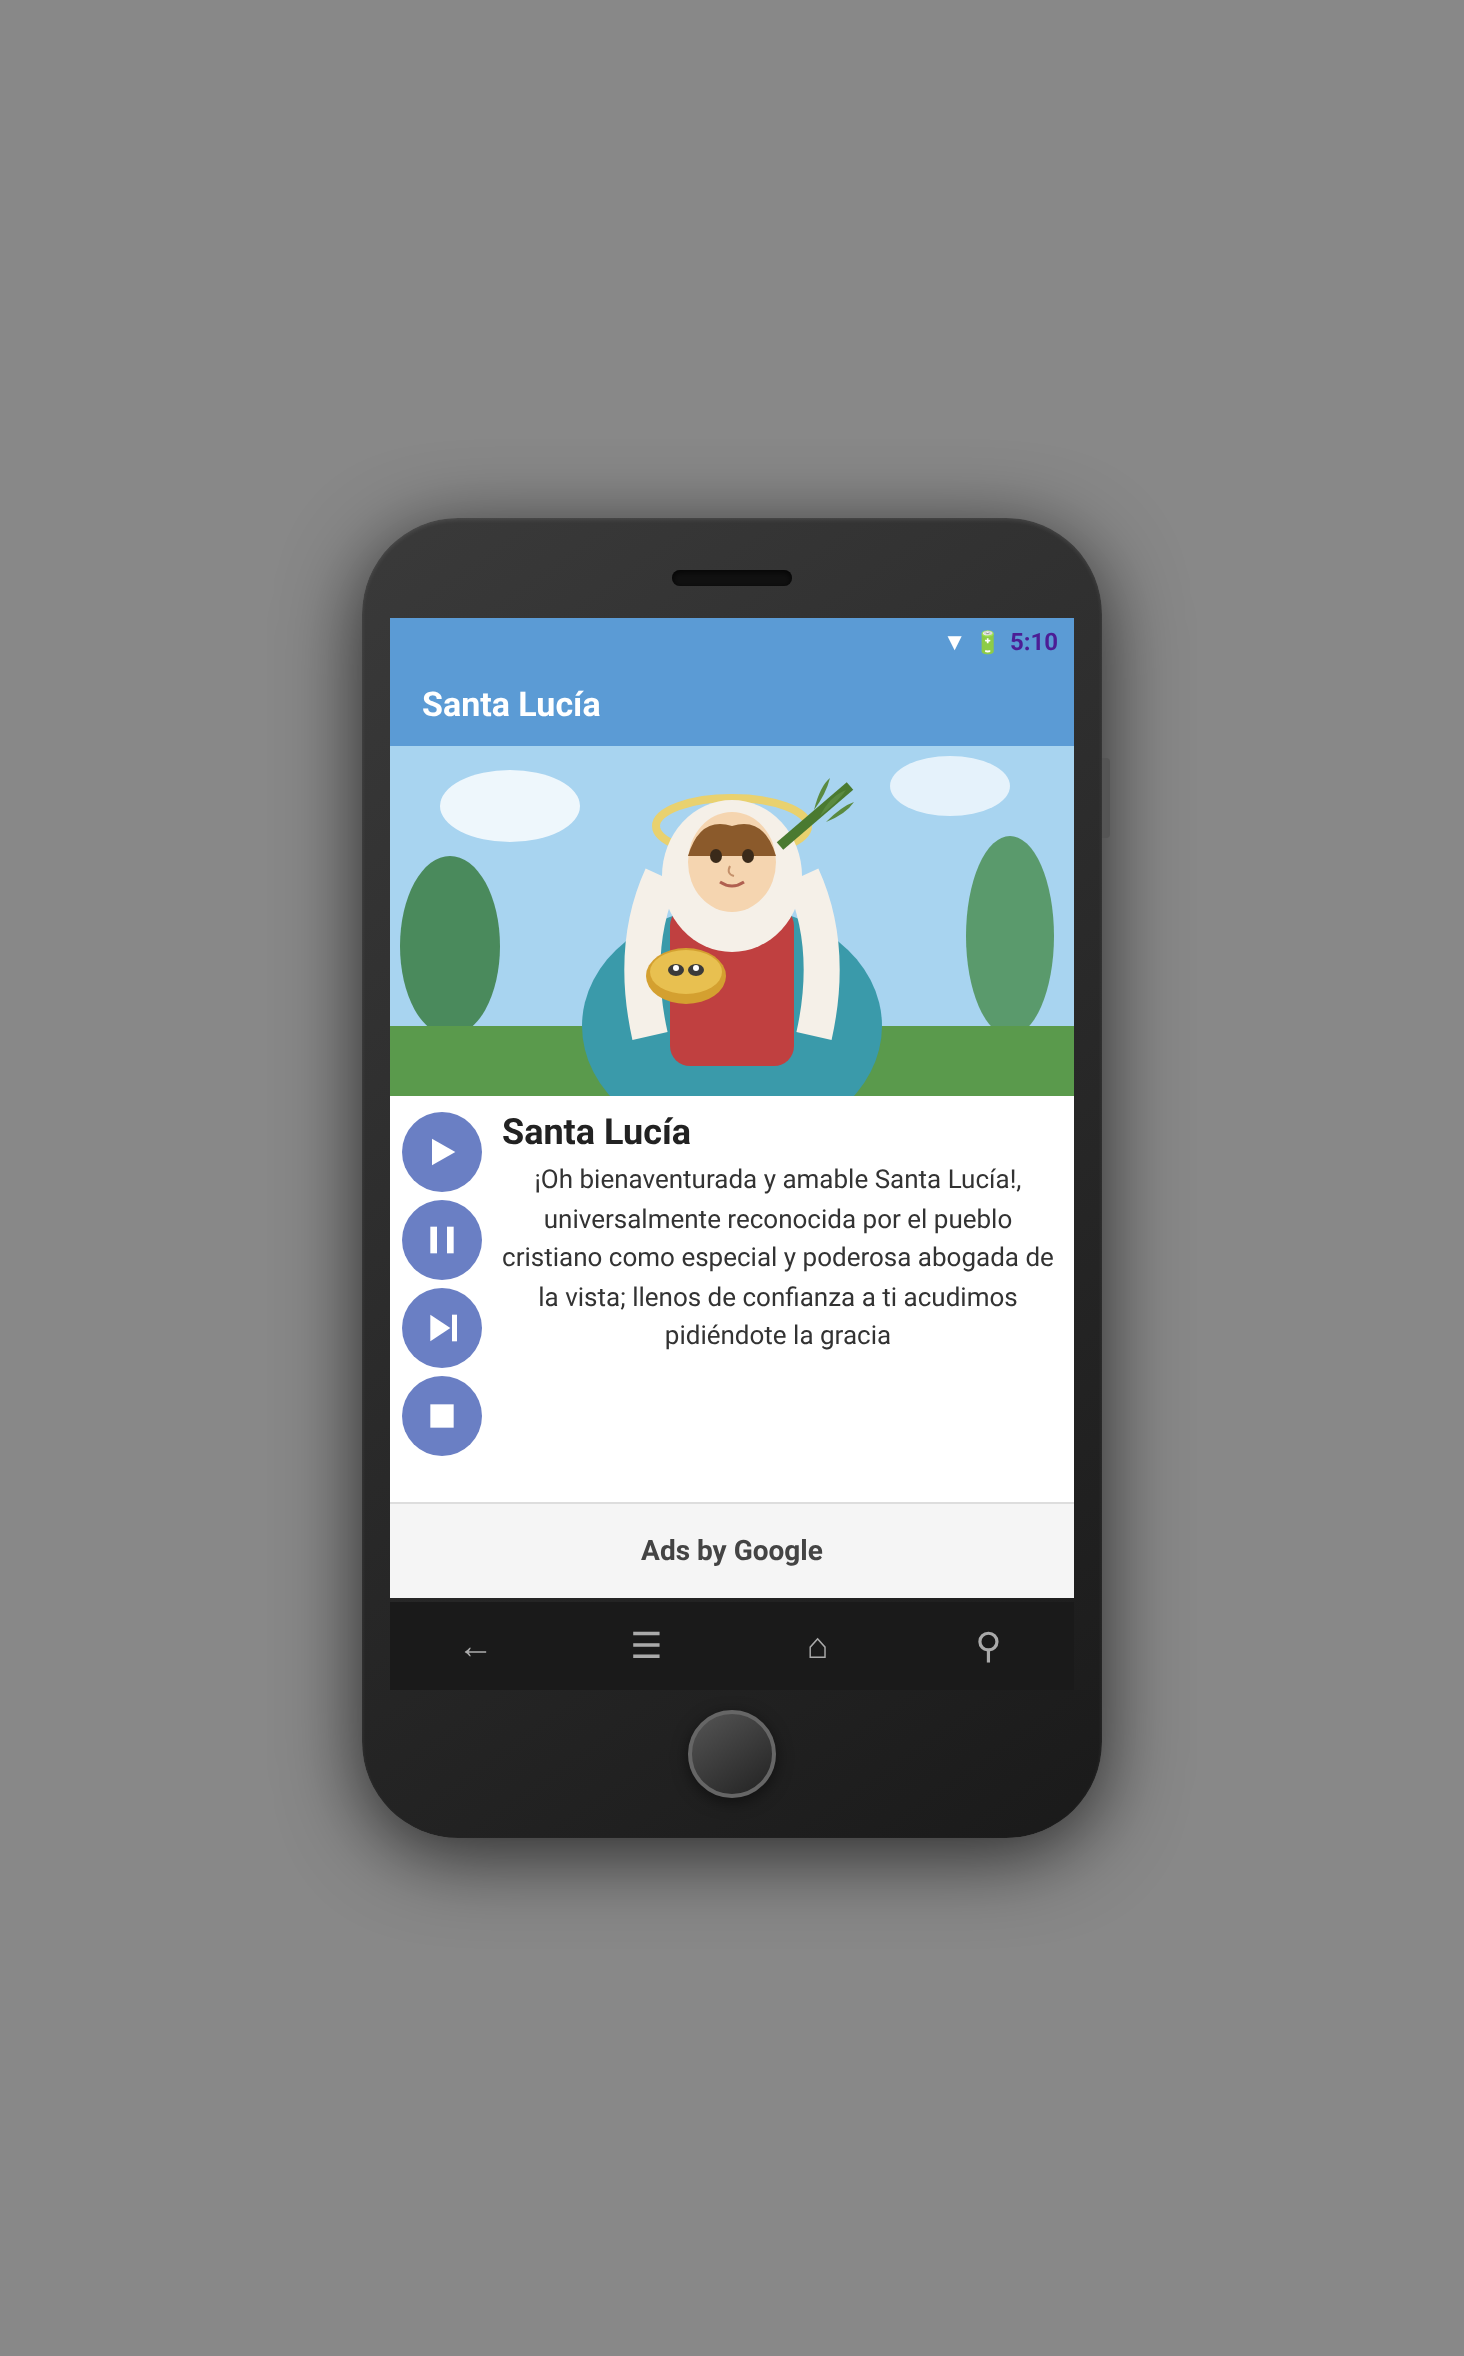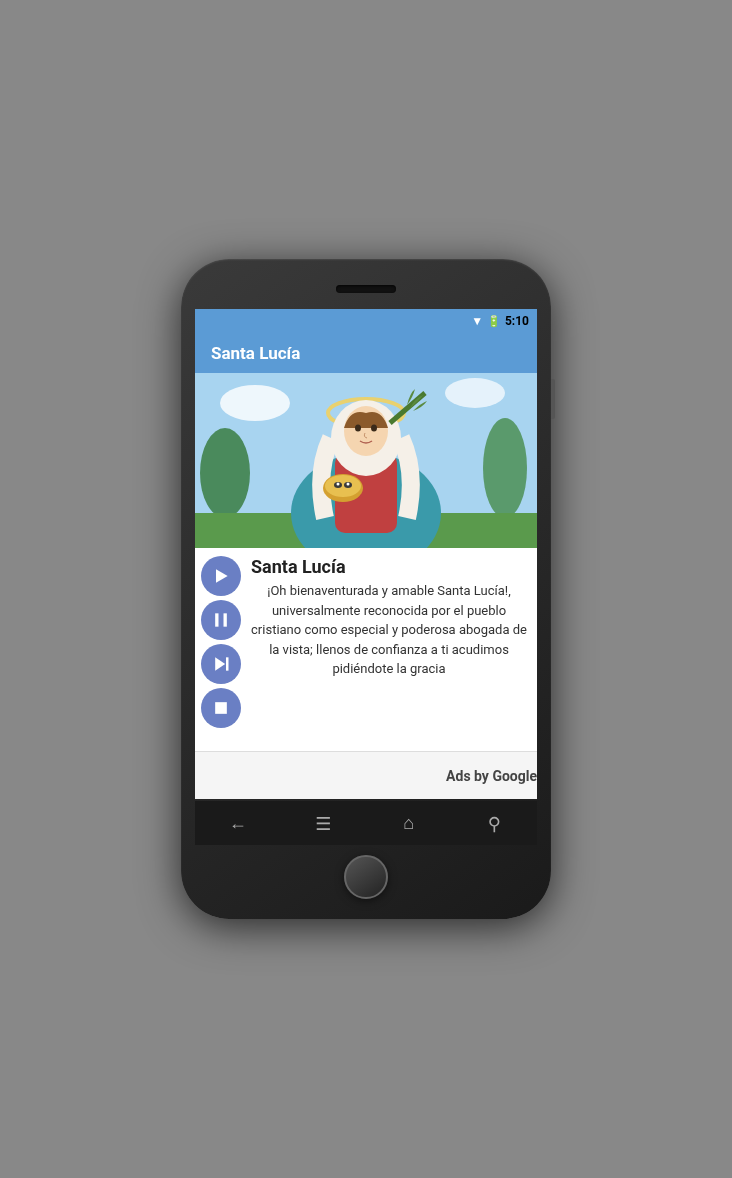--- a/index.html
+++ b/index.html
@@ -63,21 +63,21 @@
       font-size: 12px;
     }
 
     .status-battery {
       color: white;
       font-size: 11px;
       font-weight: bold;
     }
 
     .status-time {
-      color: #000000;
+      color: #4c1d95;
       font-size: 12px;
       font-weight: bold;
     }
 
     
     .app-bar {
       background: #5b9bd5;
       padding: 10px 12px 10px 16px;
     }
 
@@ -159,21 +159,21 @@
       text-align: center;
     }
 
     
     .ads-bar {
       background: #f5f5f5;
       border-top: 1px solid #ddd;
       height: 48px;
       display: flex;
       align-items: center;
-      justify-content: flex-end;
+      justify-content: center;
       flex-shrink: 0;
     }
 
     .ads-text {
       font-size: 14px;
       font-weight: bold;
       color: #444;
     }
 
     

